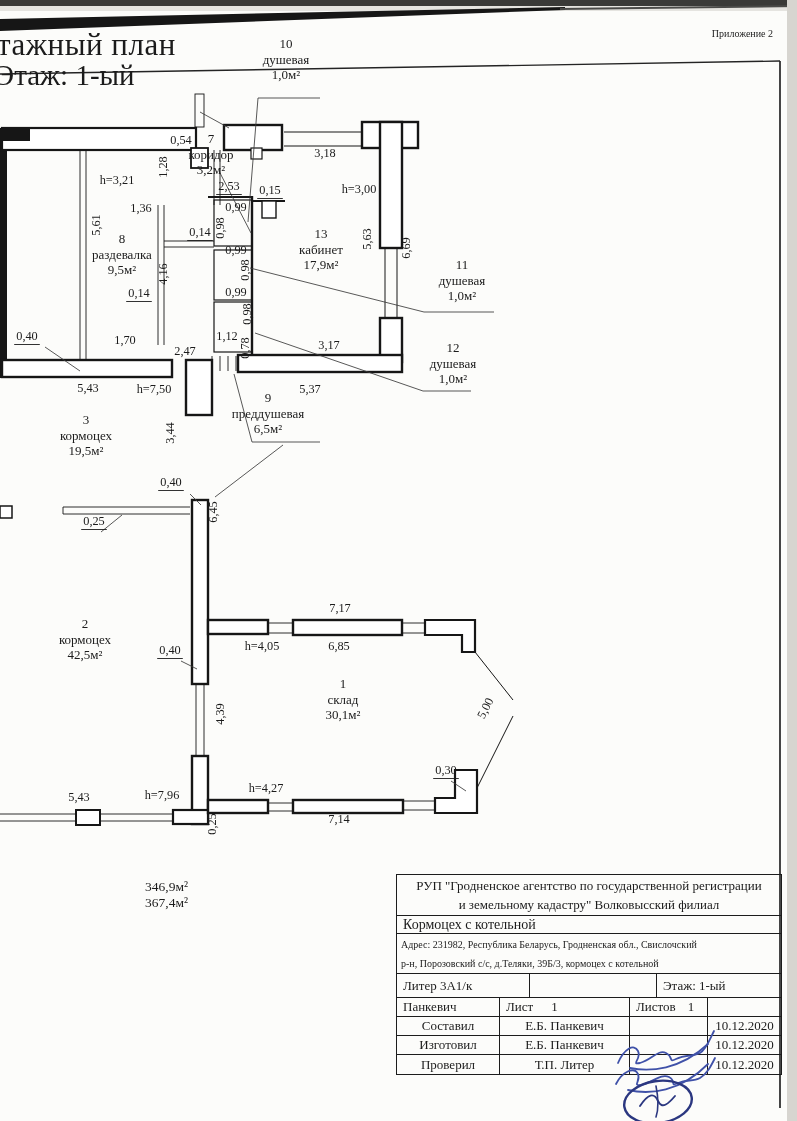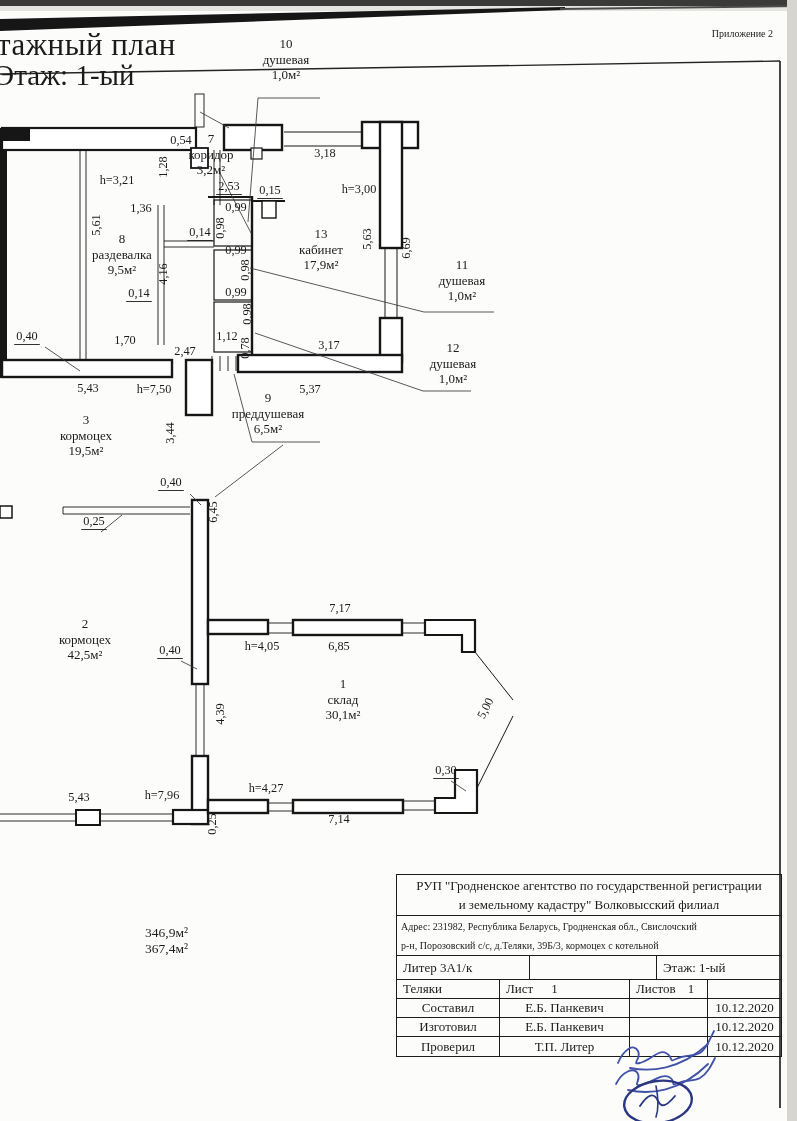--- a/index.html
+++ b/index.html
@@ -3,21 +3,21 @@
 <meta charset="utf-8">
 <style>
   html,body{margin:0;padding:0;background:#e9e8e4;}
   .page{position:relative;width:797px;height:1121px;background:#fcfcfa;overflow:hidden;
         font-family:"Liberation Serif","DejaVu Serif",serif;color:#1b1b1b;}
   .abs{position:absolute;}
   
   .hdr1{left:-3px;top:27px;font-size:31px;letter-spacing:.5px;white-space:nowrap;}
   .hdr2{left:-5px;top:59px;font-size:29px;white-space:nowrap;}
   .annex{right:24px;top:28px;font-size:10px;}
-  .totals{left:145px;top:879px;font-size:13.5px;line-height:15.5px;margin-top:46px;}
+  .totals{left:145px;top:879px;font-size:13.5px;line-height:15.5px;}
   
   svg text.dim{font-family:"Liberation Serif","DejaVu Serif",serif;font-size:12.3px;fill:#1b1b1b;text-anchor:middle;}
   svg text.room{font-family:"Liberation Serif","DejaVu Serif",serif;font-size:13px;fill:#1b1b1b;text-anchor:middle;}
   
   .tb{left:396px;top:874px;width:384px;border:1.6px solid #1c1c1c;background:transparent;font-size:13px;}
   .tb-r{position:relative;box-sizing:border-box;border-top:1.4px solid #1c1c1c;overflow:hidden;}
   .tb-r:first-child{border-top:none;}
   .tb-cols{display:flex;}
   .c{box-sizing:border-box;border-left:1.4px solid #1c1c1c;height:100%;display:flex;align-items:center;}
   .c:first-child{border-left:none;}
@@ -237,31 +237,32 @@
   <div class="abs totals">
     <div>346,9м²</div>
     <div>367,4м²</div>
   </div>
 
   <div class="abs tb">
     <div class="tb-r org" style="height:40px">
       <div>РУП "Гродненское агентство по государственной регистрации</div>
       <div>и земельному кадастру" Волковысский филиал</div>
     </div>
+    <div class="tb-r objname" style="height:18px;line-height:18px">Кормоцех с котельной</div>
     <div class="tb-r addr" style="height:40px">
       <div>Адрес: 231982, Республика Беларусь, Гродненская обл., Свислочский</div>
       <div>р-н, Порозовский с/с, д.Теляки, 39Б/3, кормоцех с котельной</div>
     </div>
     <div class="tb-r tb-cols" style="height:24px">
       <div class="c pad" style="width:132px">Литер 3А1/к</div>
       <div class="c" style="width:127px"></div>
       <div class="c pad" style="width:125px">Этаж: 1-ый</div>
     </div>
     <div class="tb-r tb-cols" style="height:19px">
-      <div class="c pad" style="width:102px">Теляки</div>
+      <div class="c pad" style="width:102px">Панкевич</div>
       <div class="c pad" style="width:130px">
         <span>Лист</span>
           <span class="gap18"></span>
         <span>1</span>
       </div>
       <div class="c pad" style="width:78px">
         <span>Листов</span>
           <span class="gap18" style="width:12px"></span>
         <span>1</span>
       </div>

